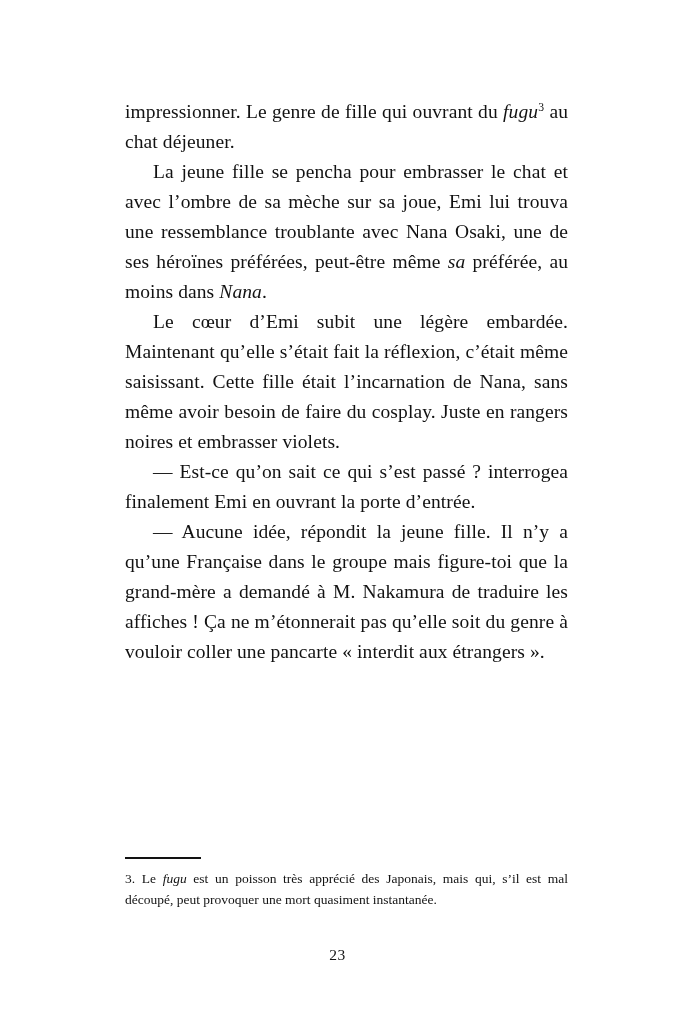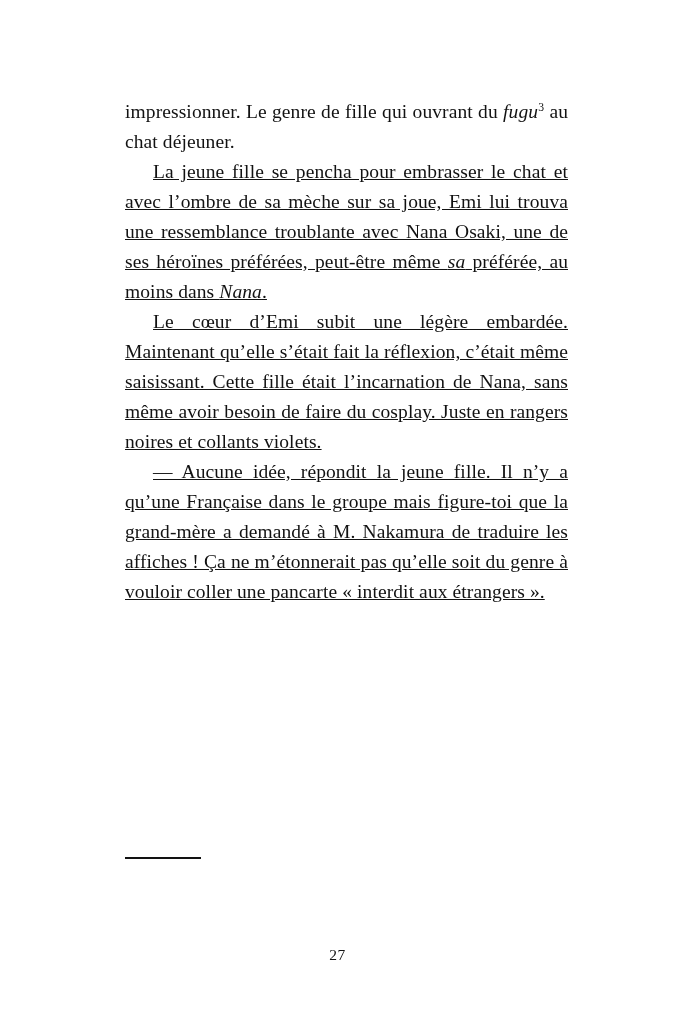--- a/index.html
+++ b/index.html
@@ -26,21 +26,20 @@
     line-height: 30px;
     text-align: justify;
     letter-spacing: 0.1px;
   }
   p.para {
     margin: 0;
     padding: 0;
   }
   p.para.indent {
     text-indent: 28px;
-    text-decoration: underline;
   }
   .text-block em, .footnote em {
     font-style: italic;
   }
   .text-block sup {
     font-size: 0.6em;
     line-height: 0;
     vertical-align: super;
   }
   .footnote-rule {
@@ -70,18 +69,20 @@
     letter-spacing: 0.5px;
   }
 </style>
 </head>
 <body>
 
 <div class="page">
   <div class="text-block">
       <p class="para"><span>impressionner. Le genre de fille qui ouvrant du </span><em>fugu</em><sup>3</sup><span> au chat déjeuner.</span></p>
       <p class="para indent"><span>La jeune fille se pencha pour embrasser le chat et avec l’ombre de sa mèche sur sa joue, Emi lui trouva une ressemblance troublante avec Nana Osaki, une de ses héroïnes préférées, peut-être même </span><em>sa</em><span> préférée, au moins dans </span><em>Nana</em><span>.</span></p>
-      <p class="para indent"><span>Le cœur d’Emi subit une légère embardée. Maintenant qu’elle s’était fait la réflexion, c’était même saisissant. Cette fille était l’incarnation de Nana, sans même avoir besoin de faire du cosplay. Juste en rangers noires et collants violets.</span></p>
+      <p class="para indent"><span>Le cœur d’Emi subit une légère embardée. Maintenant qu’elle s’était fait la réflexion, c’était même saisissant. Cette fille était l’incarnation de Nana, sans même avoir besoin de faire du cosplay. Juste en rangers noires et embrasser violets.</span></p>
+      <p class="para indent"><span>— Est-ce qu’on sait ce qui s’est passé ? interrogea finalement Emi en ouvrant la porte d’entrée.</span></p>
       <p class="para indent"><span>— Aucune idée, répondit la jeune fille. Il n’y a qu’une Française dans le groupe mais figure-toi que la grand-mère a demandé à M. Nakamura de traduire les affiches ! Ça ne m’étonnerait pas qu’elle soit du genre à vouloir coller une pancarte « interdit aux étrangers ».</span></p>
     </div>
   <div class="footnote-rule"></div>
-  <div class="page-number">27</div>
+  <div class="footnote"><span>3.  Le </span><em>fugu</em><span> est un poisson très apprécié des Japonais, mais qui, s’il est mal découpé, peut provoquer une mort quasiment instantanée.</span></div>
+  <div class="page-number">23</div>
 </div>
 
 </body></html>

